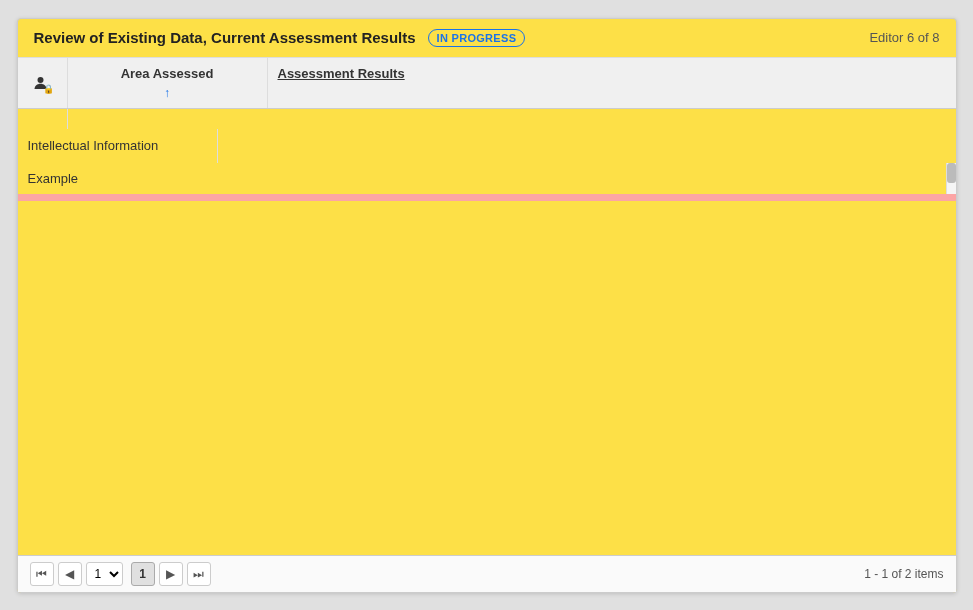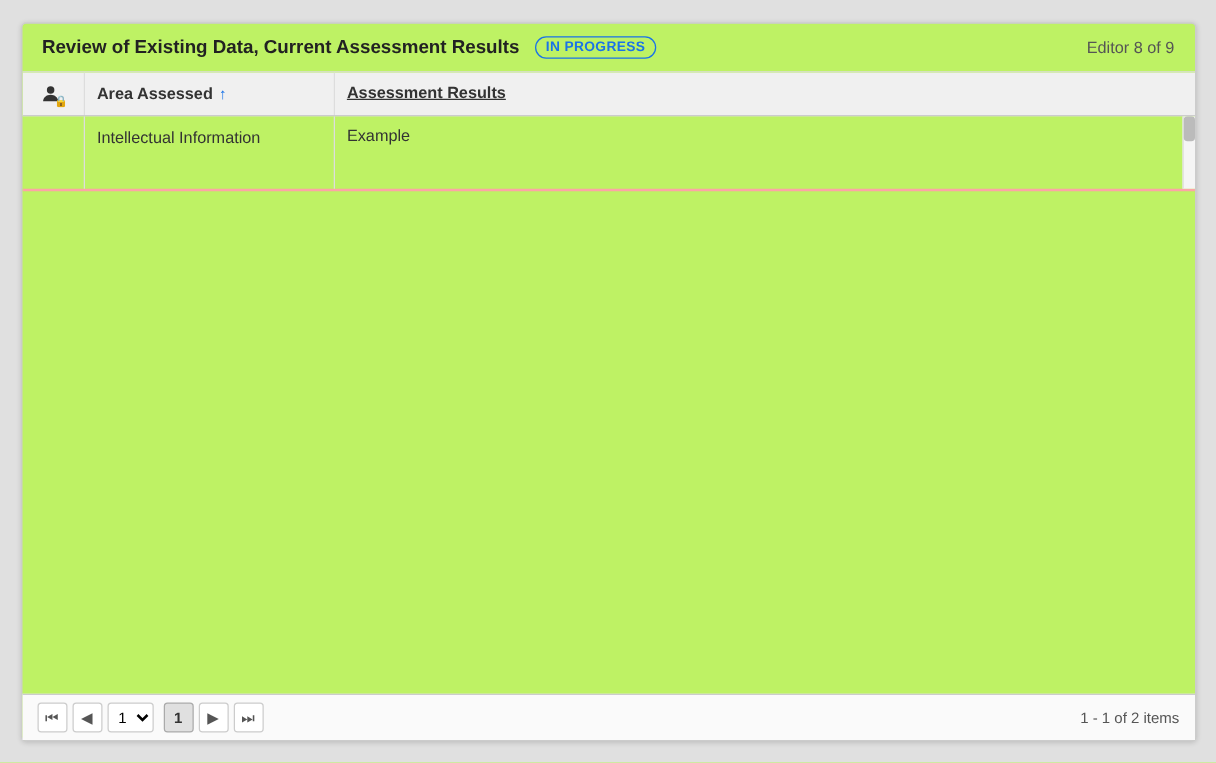--- a/index.html
+++ b/index.html
@@ -14,21 +14,21 @@
       background: #e0e0e0;
       display: flex;
       align-items: center;
       justify-content: center;
       width: 973px;
       height: 610px;
       overflow: hidden;
     }
 
     .window {
-      background: #bef264;
+      background: #fde047;
       border: 1px solid #ccc;
       border-radius: 4px;
       width: 940px;
       height: 575px;
       display: flex;
       flex-direction: column;
       box-shadow: 0 1px 4px rgba(0,0,0,0.15);
     }
 
     .header {
@@ -92,20 +92,21 @@
 
     .col-area {
       width: 200px;
       padding: 8px 10px;
       display: flex;
       align-items: center;
       gap: 5px;
       border-right: 1px solid #ddd;
       font-weight: 600;
       color: #333;
+      flex-direction: column;
     }
 
     .col-results {
       flex: 1;
       padding: 8px 10px;
       font-weight: 600;
       color: #333;
       text-decoration: underline;
     }
 
@@ -115,22 +116,23 @@
     }
 
     .table-body {
       flex: 1;
       overflow-y: auto;
       position: relative;
     }
 
     .table-row {
       display: flex;
-      border-bottom: 2px solid #fca5a5;
+      border-bottom: 7px solid #fca5a5;
       min-height: 60px;
+      flex-direction: column;
     }
 
     .cell-icon {
       width: 50px;
       padding: 8px 10px;
       border-right: 1px solid #ddd;
       display: flex;
       align-items: flex-start;
       justify-content: center;
       padding-top: 12px;
@@ -243,21 +245,21 @@
 </head>
 <body>
 
 <div class="window">
 
   <div class="header">
     <div class="header-left">
       <span class="header-title">Review of Existing Data, Current Assessment Results</span>
       <span class="status-badge">IN PROGRESS</span>
     </div>
-    <div class="header-right">Editor 8 of 9</div>
+    <div class="header-right">Editor 6 of 8</div>
   </div>
 
   <div class="table-container">
 
     <div class="table-header">
       <div class="col-icon">
         <span class="person-icon">
           <svg width="18" height="18" viewBox="0 0 24 24" fill="#333">
             <circle cx="10" cy="8" r="4"></circle>
             <path d="M2 20c0-4 3.6-7 8-7s8 3 8 7"></path>

